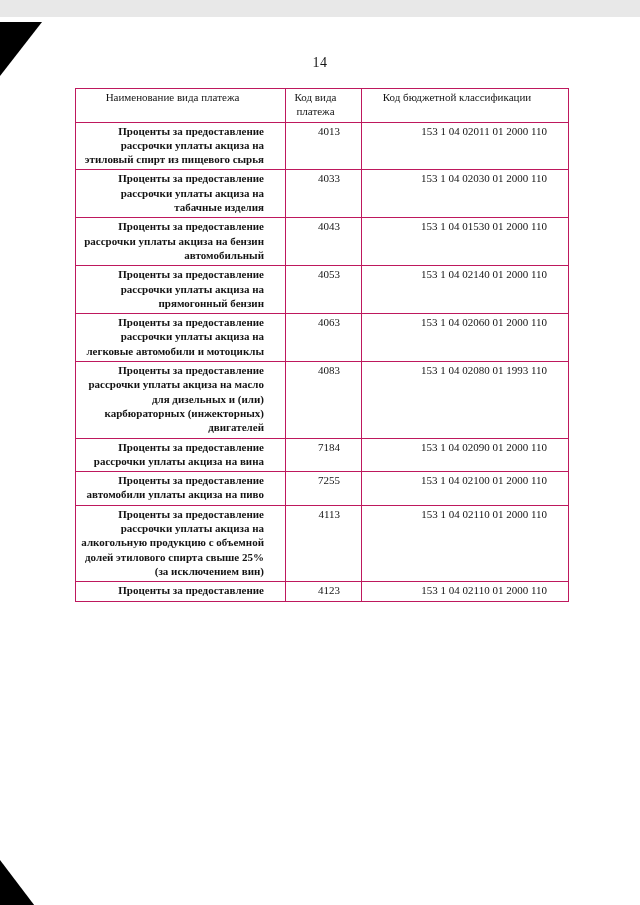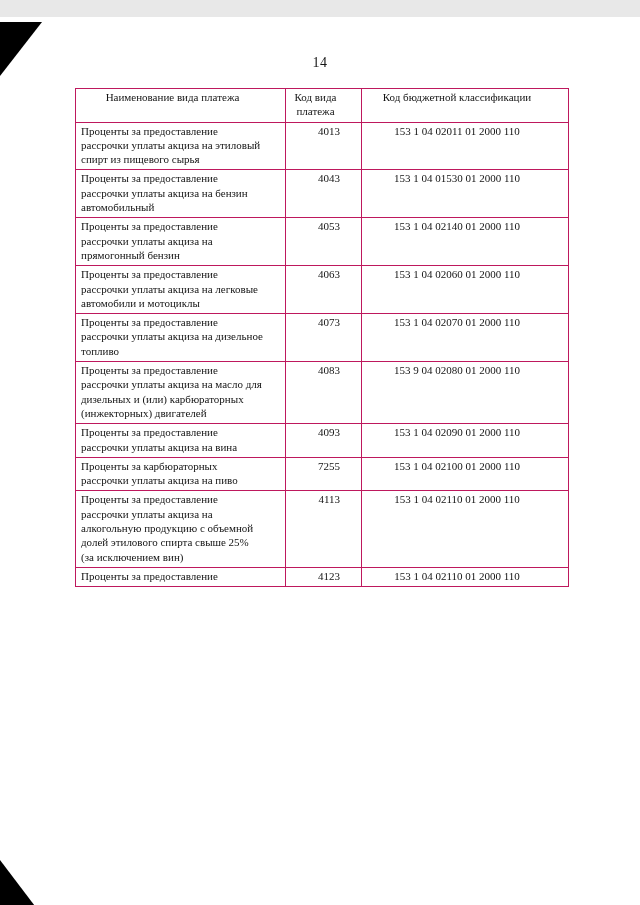--- a/index.html
+++ b/index.html
@@ -57,23 +57,23 @@
     vertical-align: top;
     font-size: 11px;
     line-height: 1.3;
     padding: 1px 21px 3px 5px;
     font-weight: normal;
     word-wrap: break-word;
   }
   .payments-table th {
     text-align: center;
   }
-  td.cell-name { text-align: left; }
+  td.cell-name { text-align: right; font-weight: bold; }
   td.cell-code { text-align: right; }
-  td.cell-kbk  { text-align: center; white-space: nowrap; }
+  td.cell-kbk  { text-align: right; white-space: nowrap; }
 </style>
 </head>
 <body>
 
 <div class="page">
 
   <div class="corner tl"></div>
   <div class="corner bl"></div>
 
   <div class="page-number">14</div>
@@ -91,51 +91,51 @@
         <th>Код бюджетной классификации</th>
       </tr>
     </thead>
     <tbody>
         <tr>
           <td class="cell-name">Проценты за предоставление рассрочки уплаты акциза на этиловый спирт из пищевого сырья</td>
           <td class="cell-code">4013</td>
           <td class="cell-kbk">153 1 04 02011 01 2000 110</td>
         </tr>
         <tr>
+          <td class="cell-name">Проценты за предоставление рассрочки уплаты акциза на табачные изделия</td>
+          <td class="cell-code">4033</td>
+          <td class="cell-kbk">153 1 04 02030 01 2000 110</td>
+        </tr>
+        <tr>
           <td class="cell-name">Проценты за предоставление рассрочки уплаты акциза на бензин автомобильный</td>
           <td class="cell-code">4043</td>
           <td class="cell-kbk">153 1 04 01530 01 2000 110</td>
         </tr>
         <tr>
           <td class="cell-name">Проценты за предоставление рассрочки уплаты акциза на прямогонный бензин</td>
           <td class="cell-code">4053</td>
           <td class="cell-kbk">153 1 04 02140 01 2000 110</td>
         </tr>
         <tr>
           <td class="cell-name">Проценты за предоставление рассрочки уплаты акциза на легковые автомобили и мотоциклы</td>
           <td class="cell-code">4063</td>
           <td class="cell-kbk">153 1 04 02060 01 2000 110</td>
         </tr>
         <tr>
-          <td class="cell-name">Проценты за предоставление рассрочки уплаты акциза на дизельное топливо</td>
-          <td class="cell-code">4073</td>
-          <td class="cell-kbk">153 1 04 02070 01 2000 110</td>
-        </tr>
-        <tr>
           <td class="cell-name">Проценты за предоставление рассрочки уплаты акциза на масло для дизельных и (или) карбюраторных (инжекторных) двигателей</td>
           <td class="cell-code">4083</td>
-          <td class="cell-kbk">153 9 04 02080 01 2000 110</td>
+          <td class="cell-kbk">153 1 04 02080 01 1993 110</td>
         </tr>
         <tr>
           <td class="cell-name">Проценты за предоставление рассрочки уплаты акциза на вина</td>
-          <td class="cell-code">4093</td>
+          <td class="cell-code">7184</td>
           <td class="cell-kbk">153 1 04 02090 01 2000 110</td>
         </tr>
         <tr>
-          <td class="cell-name">Проценты за карбюраторных рассрочки уплаты акциза на пиво</td>
+          <td class="cell-name">Проценты за предоставление автомобили уплаты акциза на пиво</td>
           <td class="cell-code">7255</td>
           <td class="cell-kbk">153 1 04 02100 01 2000 110</td>
         </tr>
         <tr>
           <td class="cell-name">Проценты за предоставление рассрочки уплаты акциза на алкогольную продукцию с объемной долей этилового спирта свыше 25% (за исключением вин)</td>
           <td class="cell-code">4113</td>
           <td class="cell-kbk">153 1 04 02110 01 2000 110</td>
         </tr>
         <tr>
           <td class="cell-name">Проценты за предоставление</td>

